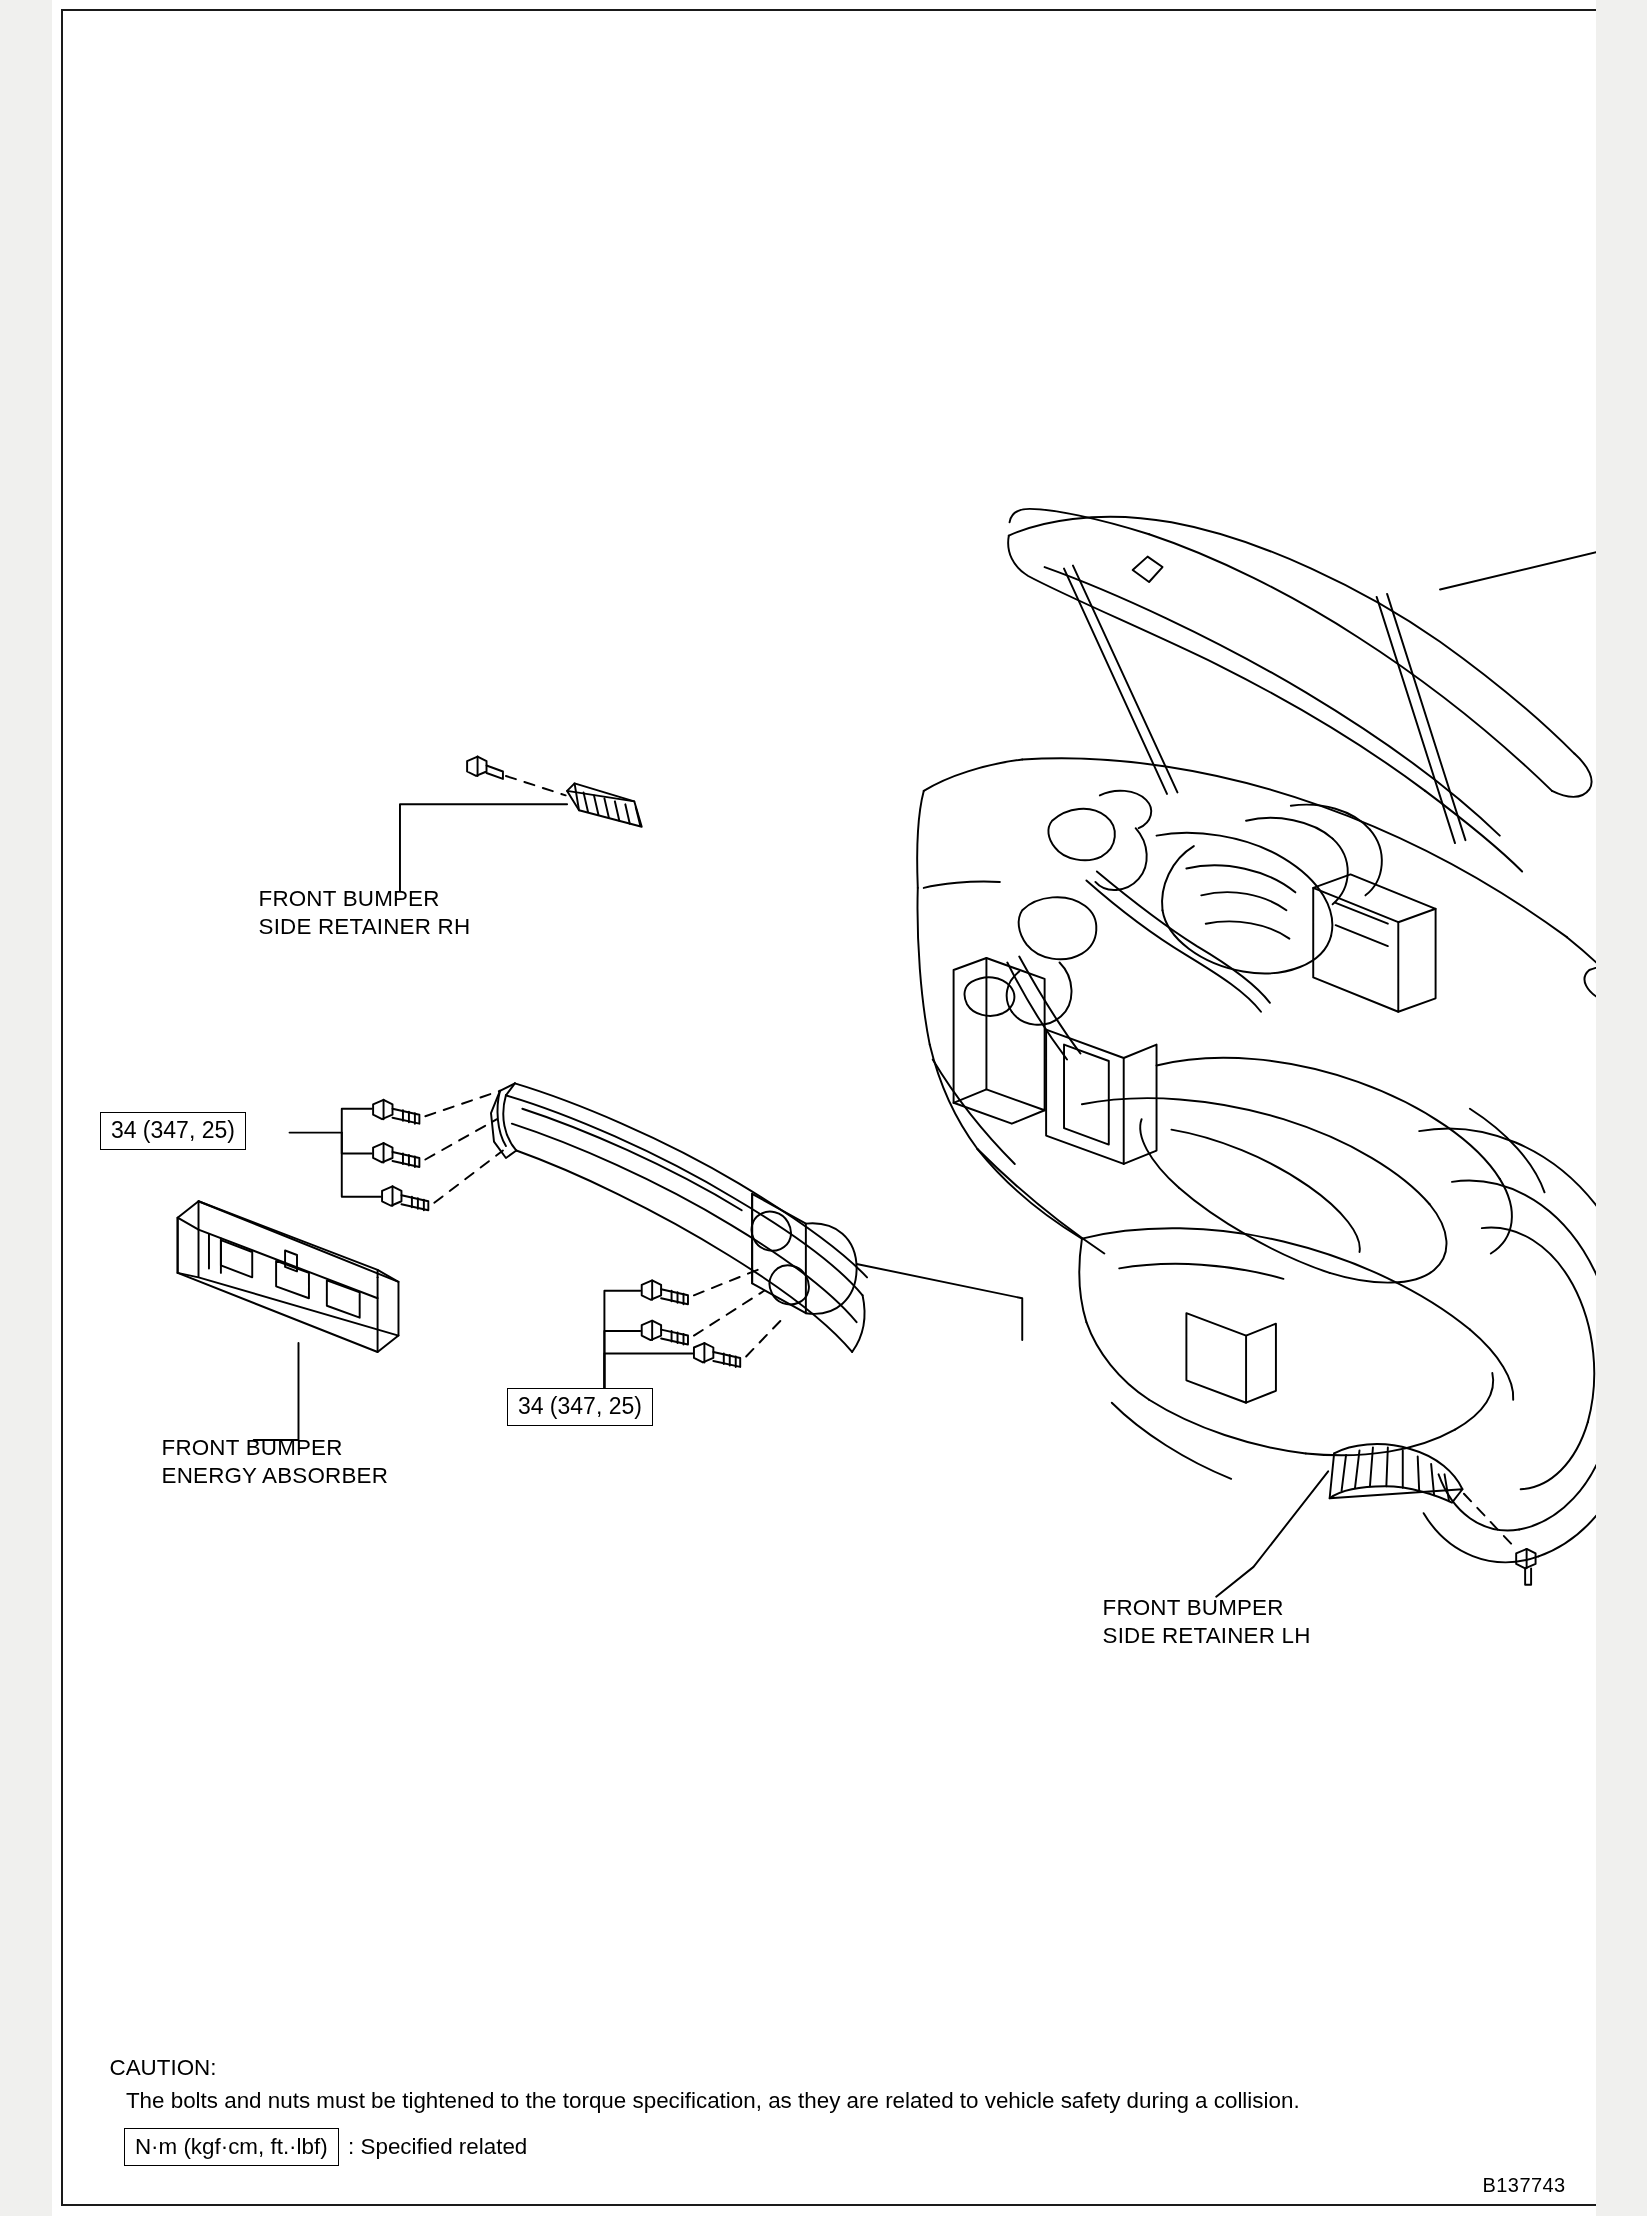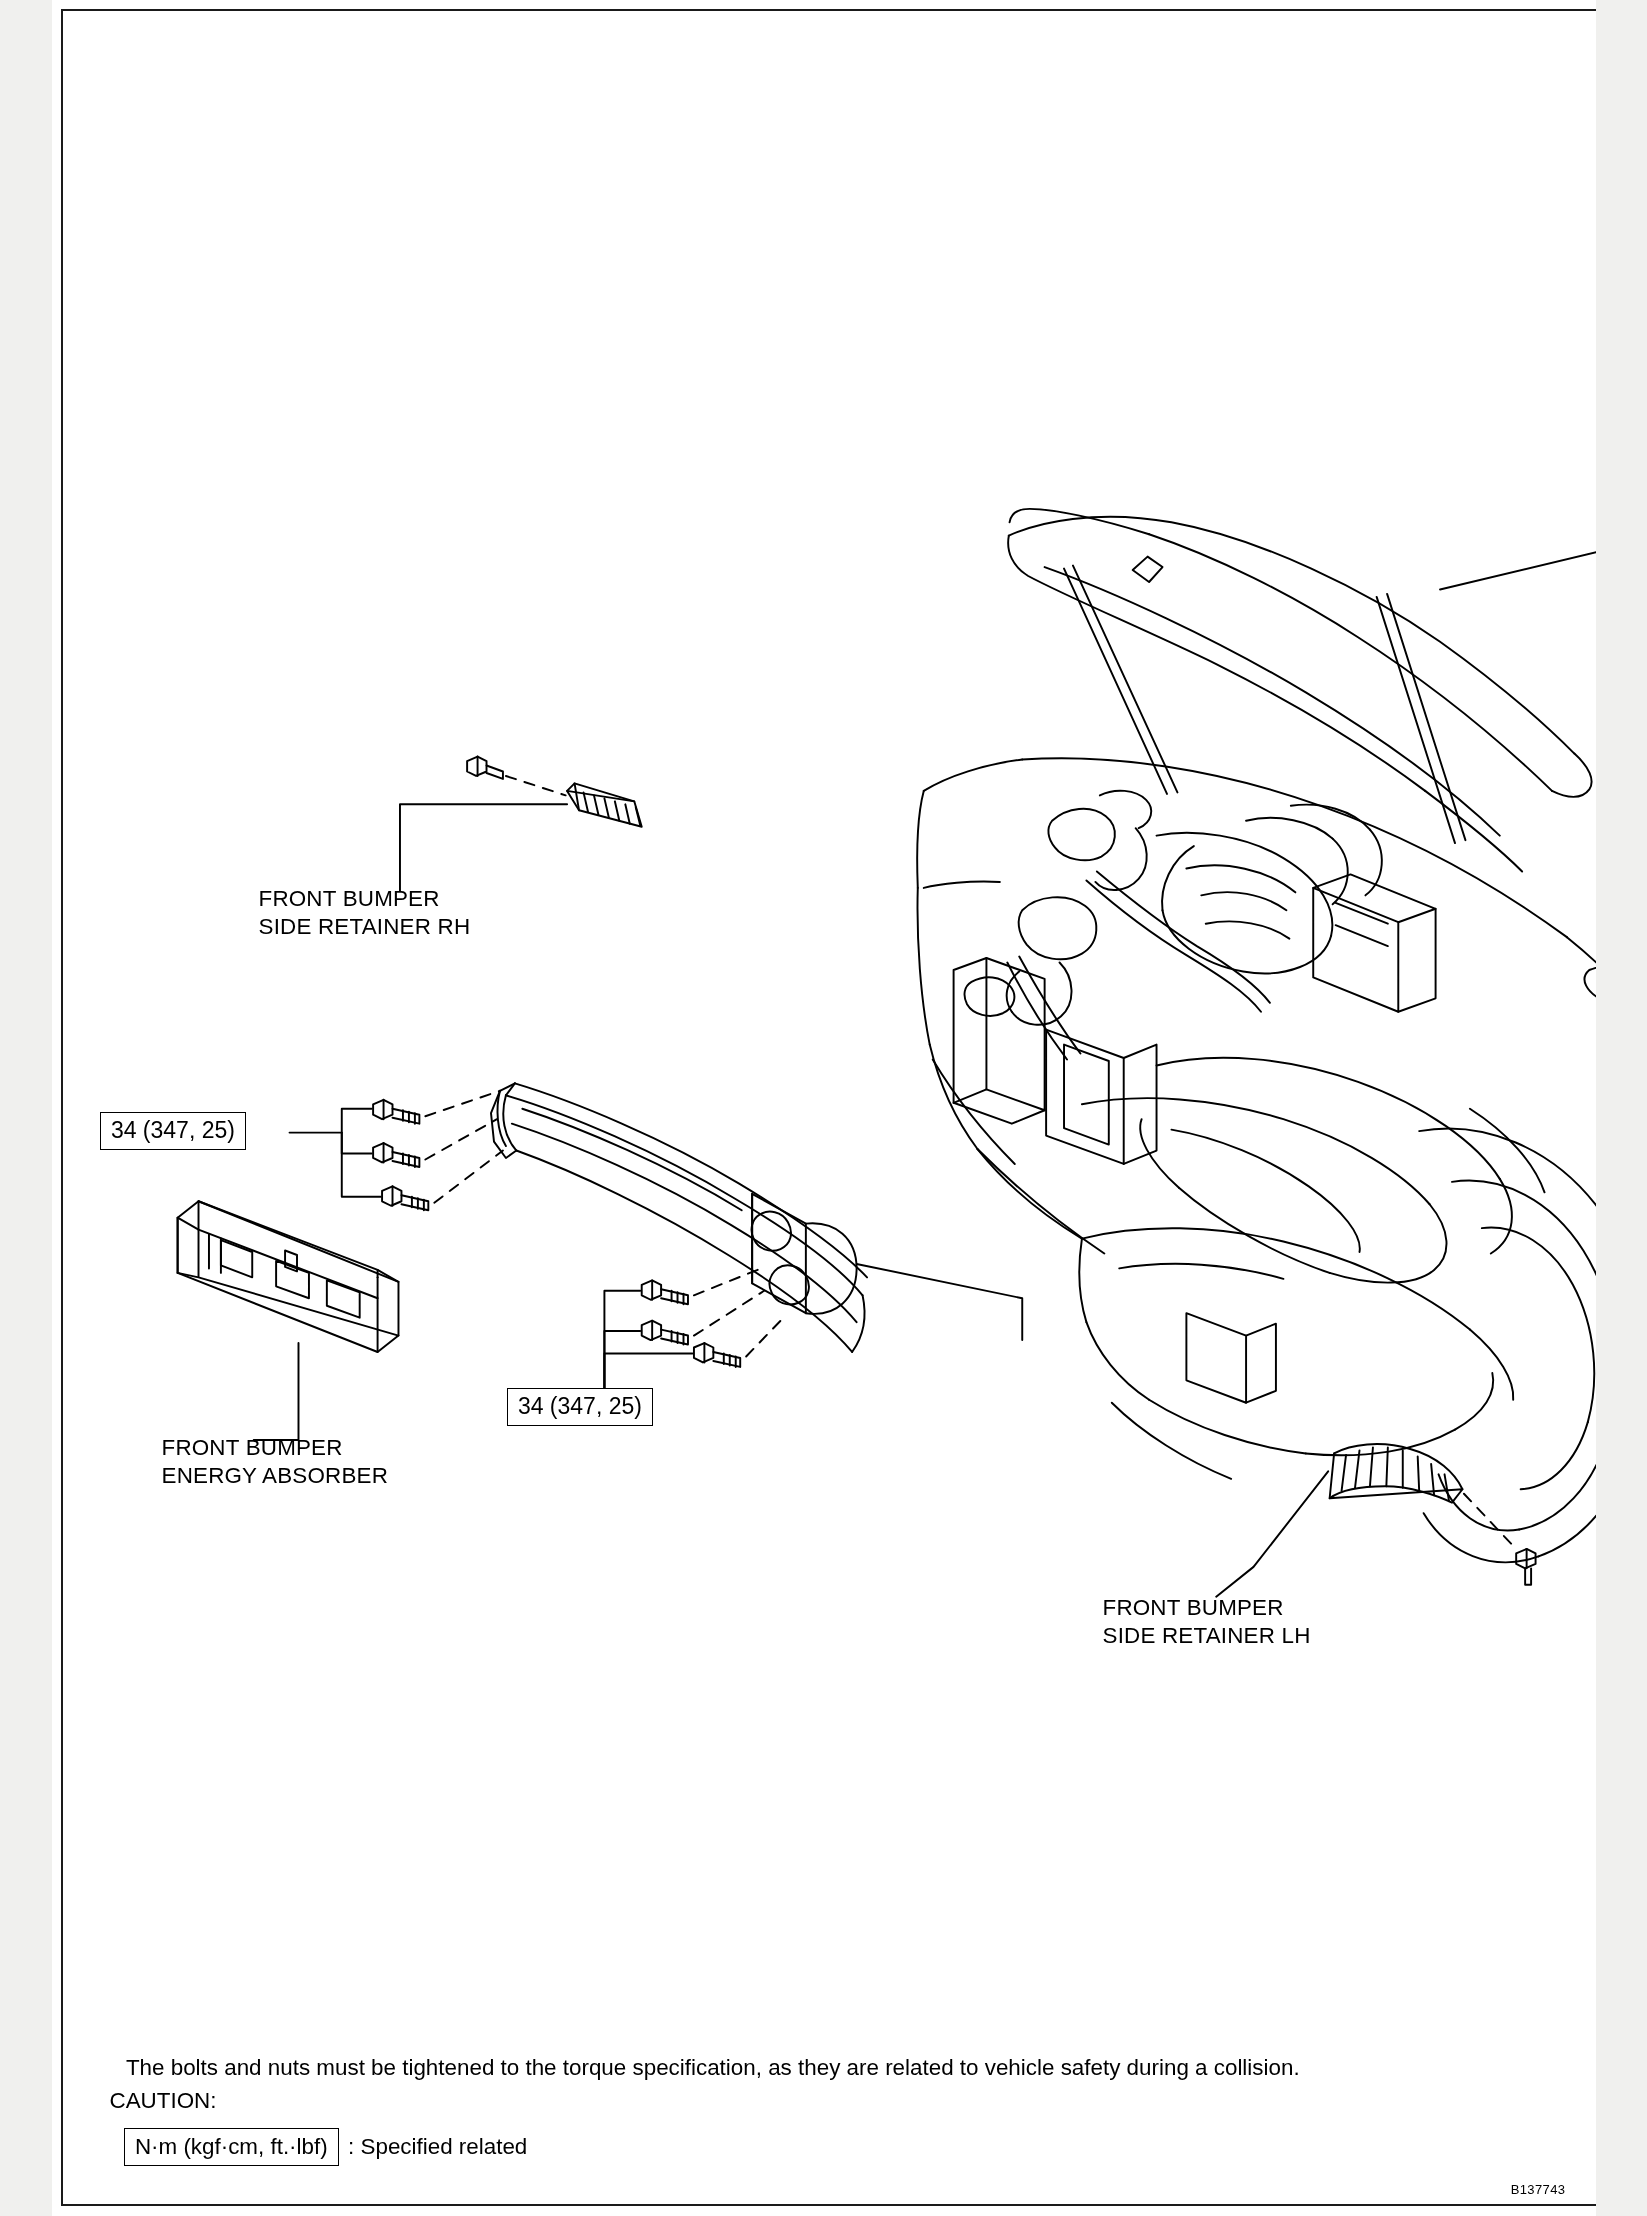--- a/index.html
+++ b/index.html
@@ -53,21 +53,21 @@
     left: 0;
     top: 0;
     width: 1648px;
     height: 2216px;
     pointer-events: none;
   }
   .imgcode {
     position: absolute;
     right: 30px;
     bottom: 19.4px;
-    font-size: 13px;
+    font-size: 20px;
     letter-spacing: 0.4px;
   }
   .legend-row {
     position: absolute;
     display: flex;
     align-items: center;
     font-size: 22.4px;
   }
   .legend-box {
     border: 1.9px solid #000;
@@ -331,22 +331,22 @@
 
 
   <div class="label" style="left:1051px; top:1594px;">FRONT BUMPER
 SIDE RETAINER LH</div>
 
   <div class="torque-box" style="left:48px; top:1112px;">34 (347, 25)</div>
 
   <div class="torque-box" style="left:455px; top:1388px;">34 (347, 25)</div>
 
   <div class="caption-block" style="left:58px; top:2051px;">
+    <div>CAUTION:</div>
     <div style="padding-left:16.4px;">The bolts and nuts must be tightened to the torque specification, as they are related to vehicle safety during a collision.</div>
-    <div>CAUTION:</div>
   </div>
 
   <div class="legend-row" style="left:72px; top:2128px;justify-content:center;">
     <span class="legend-box">N·m (kgf·cm, ft.·lbf)</span>
     <span class="legend-text">: Specified related</span>
   </div>
 
   <div class="imgcode">B137743</div>
 
 </div>

